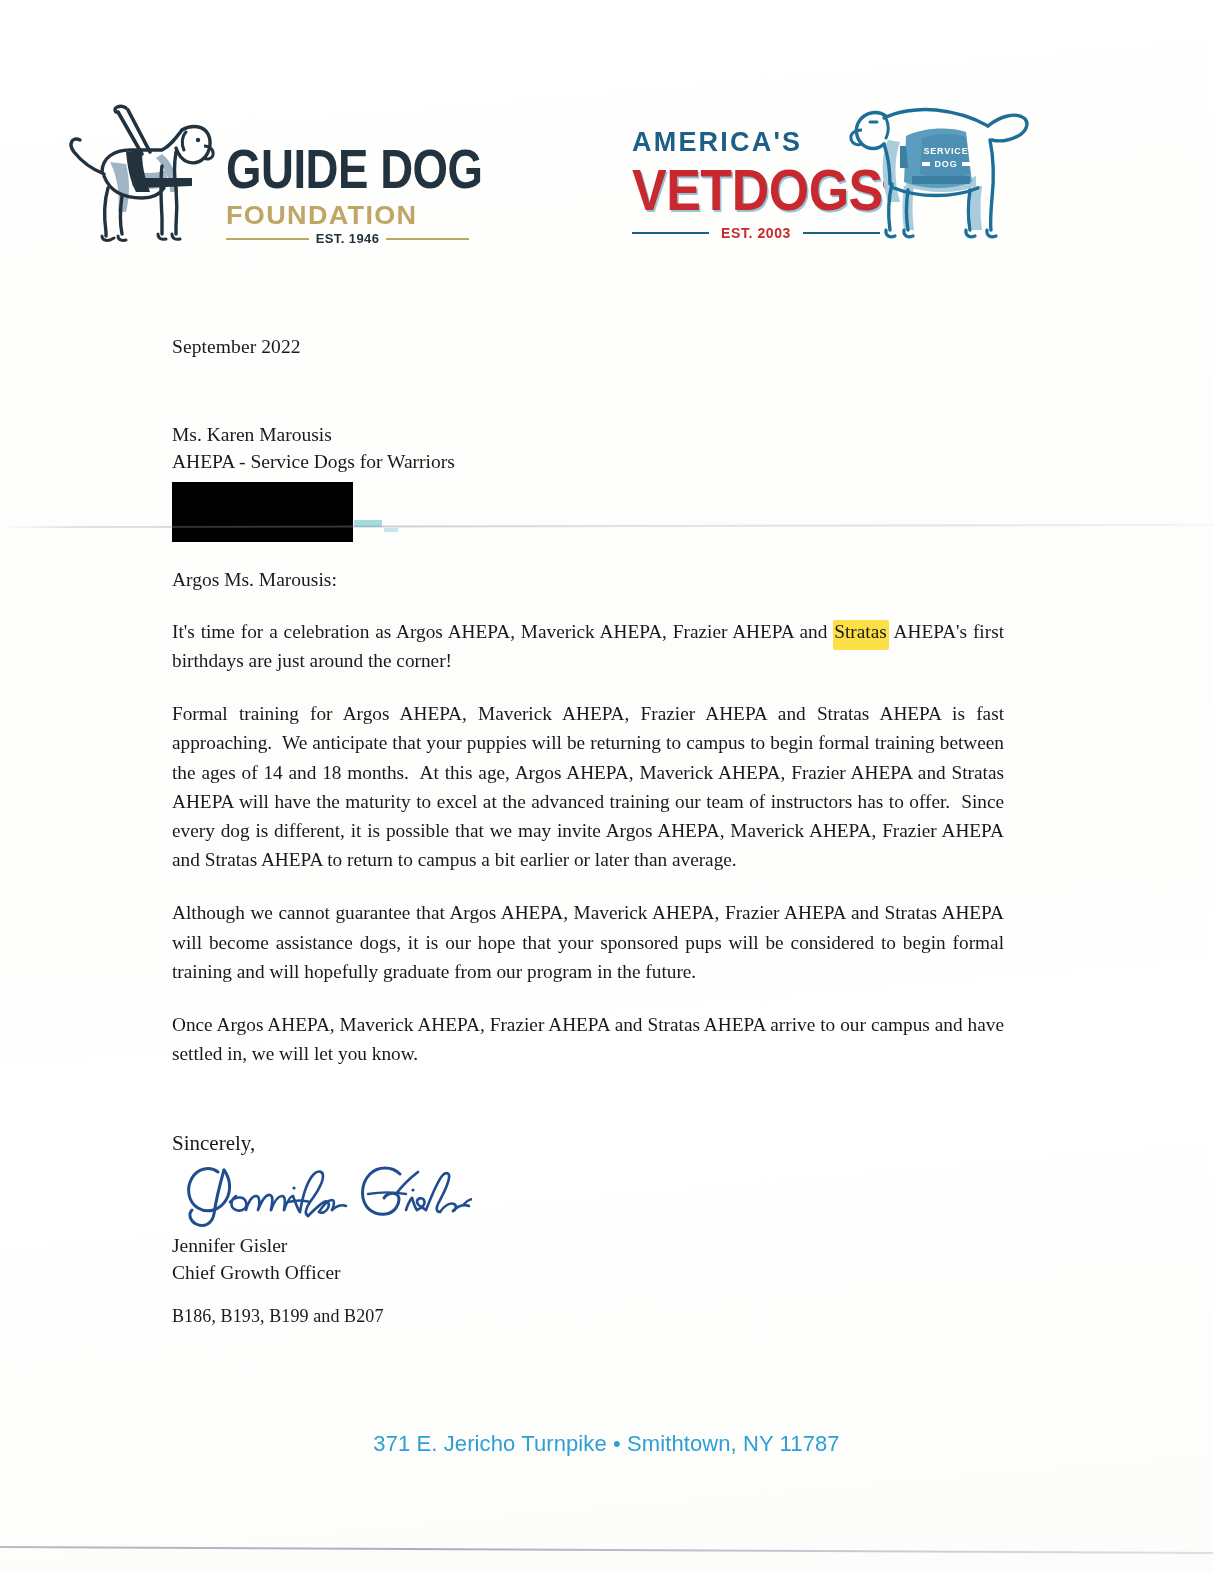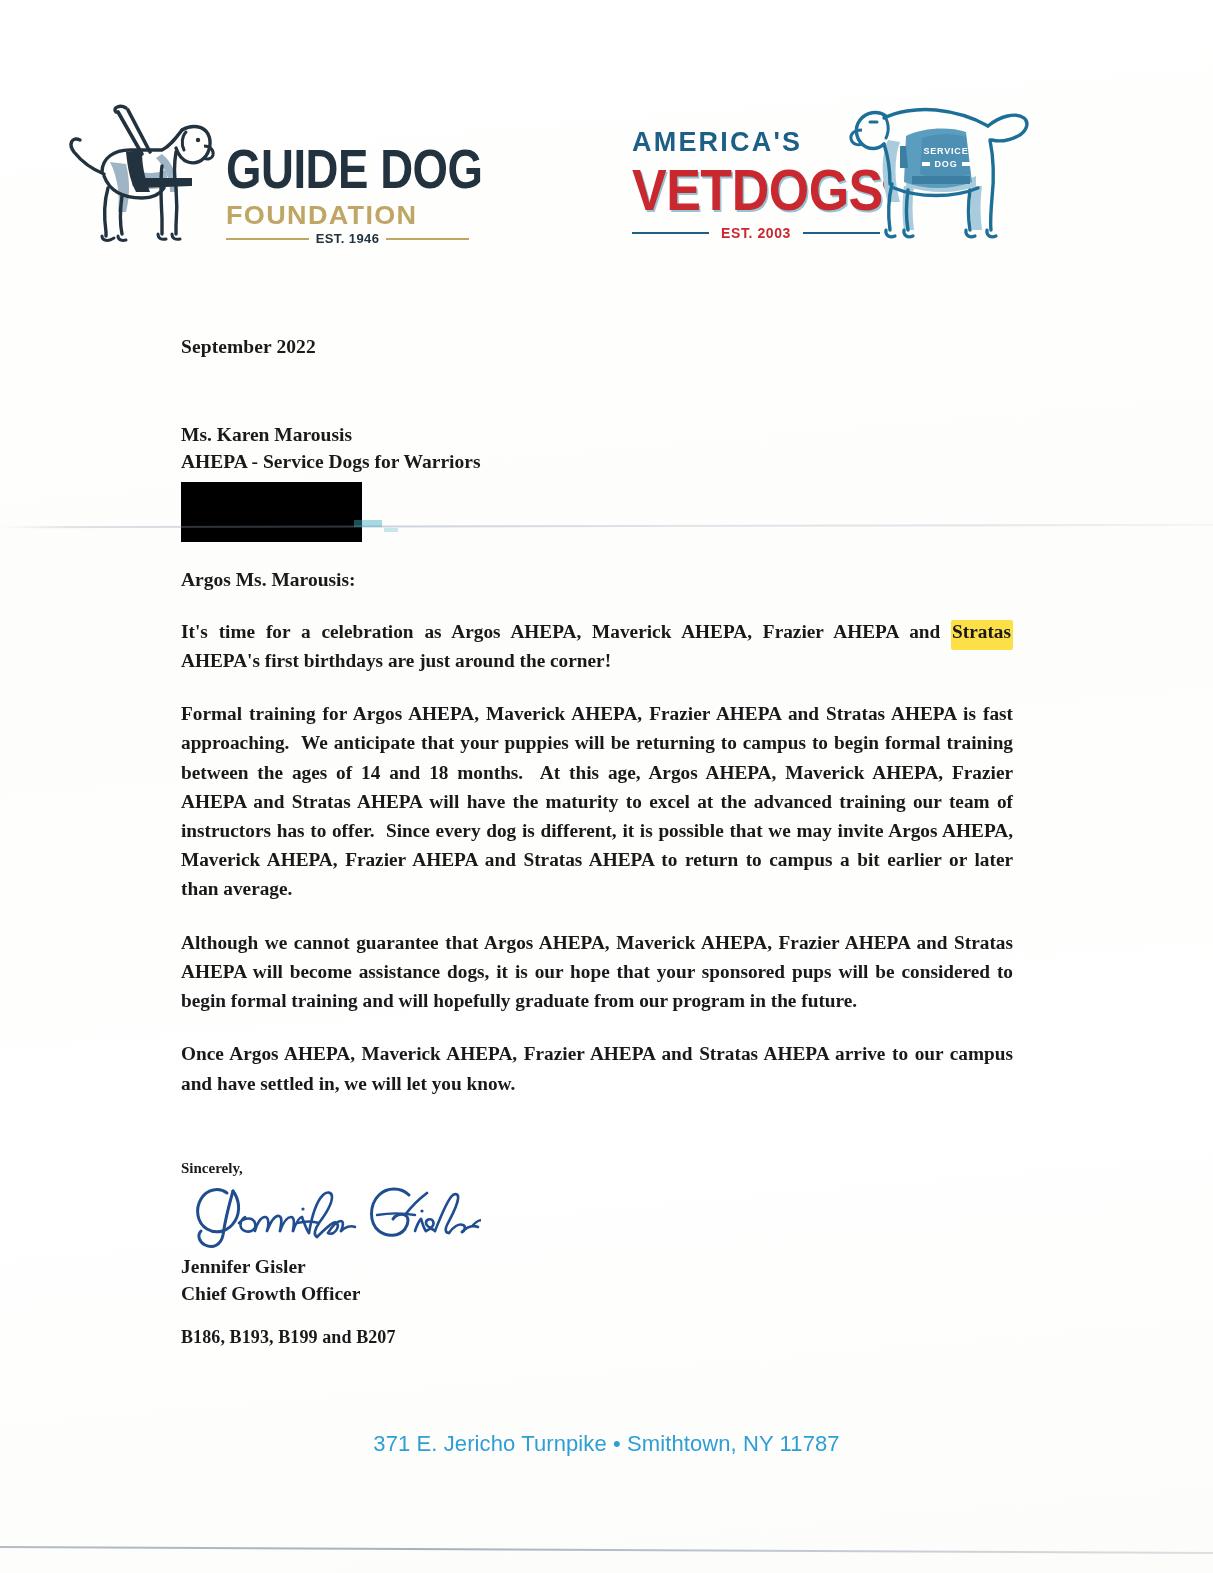--- a/index.html
+++ b/index.html
@@ -180,25 +180,24 @@
     left: 212px;
     top: 0px;
     width: 190px;
     height: 152px;
     text-align: right;
   }
 
   
   .letter {
     position: absolute;
-    left: 181px;
+    left: 172px;
     top: 336px;
     width: 832px;
     color: #1a1a1a;
-    font-weight: bold;
   }
   .date-line {
     font-size: 19.5px;
     letter-spacing: 0.1px;
   }
   .recipient {
     margin-top: 63px;
     font-size: 19.5px;
     line-height: 1.40;
   }
@@ -228,21 +227,21 @@
   p.body-para:first-of-type { margin-top: 26px; }
 
   .hl {
     background: #fde047;
     padding: 1px 2px 8px 1px;
     border-radius: 2px;
   }
 
   .closing {
     margin-top: 62px;
-    font-size: 15px;
+    font-size: 21px;
   }
 
   .signature {
     position: relative;
     height: 74px;
     margin-top: 2px;
     width: 300px;
   }
   .sig-name {
     font-size: 19.5px;

